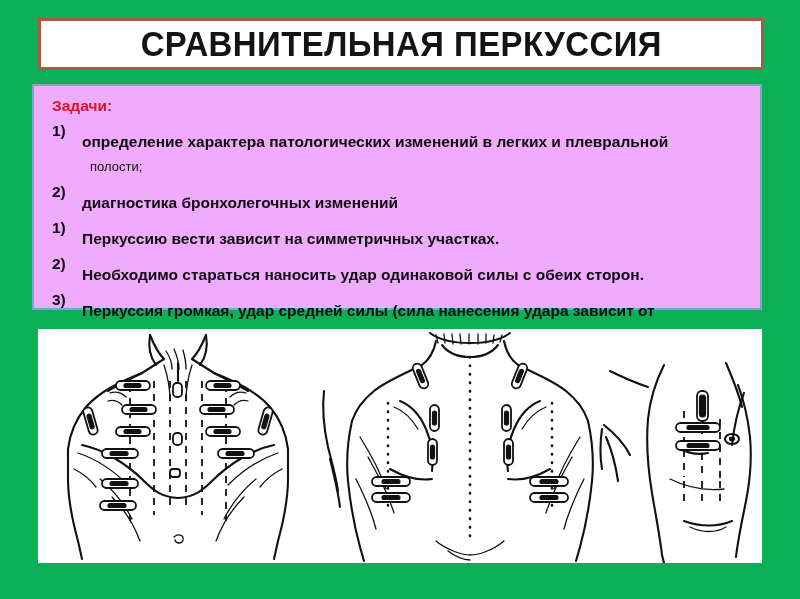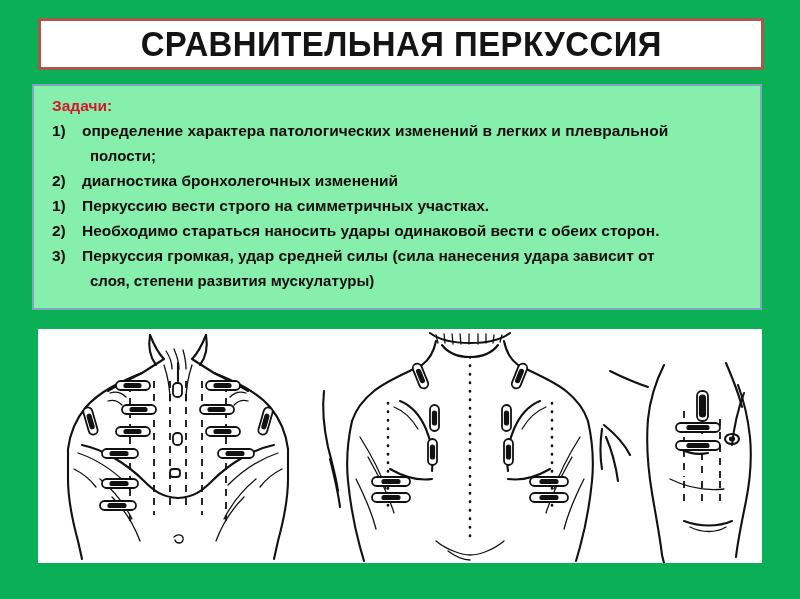--- a/index.html
+++ b/index.html
@@ -40,21 +40,21 @@
     transform-origin: center;
   }
 
   
   #text-panel {
     position: absolute;
     left: 32px;
     top: 84px;
     width: 730px;
     height: 226px;
-    background: #86efac;
+    background: #f0abfc;
     border: 2px solid #7FA5C4;
     box-sizing: border-box;
     padding: 7px 10px 0 10px;
   }
   .section-head {
     color: #D4162B;
     font-weight: bold;
     font-size: 15.5px;
     line-height: 25px;
     padding-left: 8px;
@@ -67,24 +67,25 @@
     line-height: 25px;
     color: #0D0D0D;
     padding-left: 8px;
   }
   .list-num {
     width: 30px;
     flex: 0 0 30px;
   }
   .list-body {
     flex: 1 1 auto;
+    margin-top: 11px;
   }
   .cont-line {
-    font-weight: bold;
-    font-size: 15px;
+    font-weight: normal;
+    font-size: 13px;
     line-height: 25px;
     color: #0D0D0D;
     padding-left: 46px;
   }
 
   
   #illustration-panel {
     position: absolute;
     left: 38px;
     top: 329px;
@@ -117,26 +118,26 @@
   <div class="cont-line">полости;</div>
 
   <div class="list-item">
     <span class="list-num">2)</span>
     <span class="list-body">диагностика бронхолегочных изменений</span>
   </div>
 
 
   <div class="list-item">
     <span class="list-num">1)</span>
-    <span class="list-body">Перкуссию вести строго на симметричных участках.</span>
+    <span class="list-body">Перкуссию вести зависит на симметричных участках.</span>
   </div>
 
   <div class="list-item">
     <span class="list-num">2)</span>
-    <span class="list-body">Необходимо стараться наносить удары одинаковой вести с обеих сторон.</span>
+    <span class="list-body">Необходимо стараться наносить удар одинаковой силы с обеих сторон.</span>
   </div>
 
   <div class="list-item">
     <span class="list-num">3)</span>
     <span class="list-body">Перкуссия громкая, удар средней силы (сила нанесения удара зависит от</span>
   </div>
   <div class="cont-line">слоя, степени развития мускулатуры)</div>
 </div>
 
 <div id="illustration-panel">

